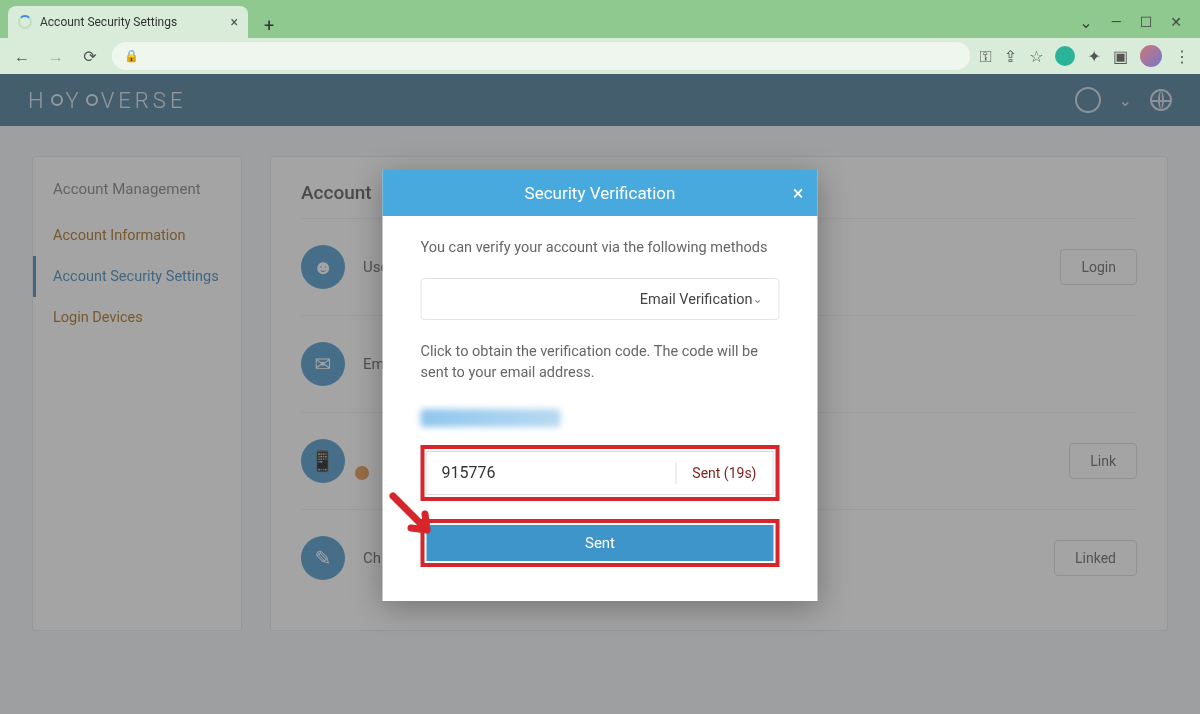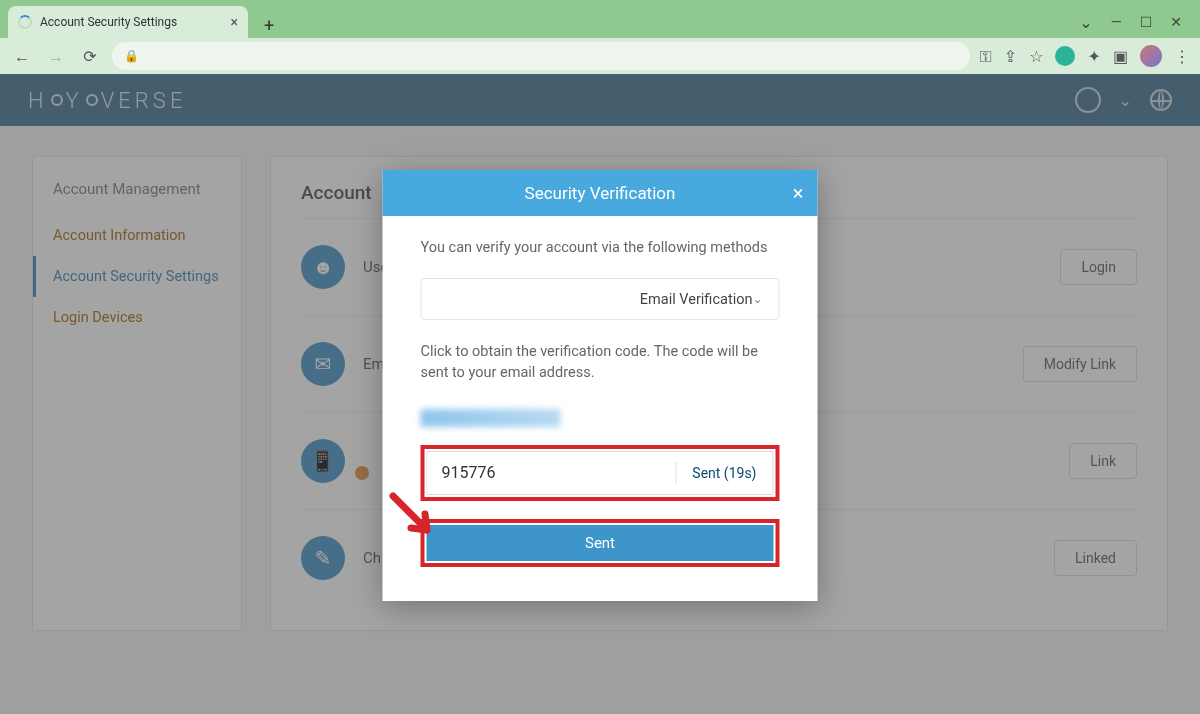--- a/index.html
+++ b/index.html
@@ -61,21 +61,21 @@
 .modal-body { padding:22px 38px 34px; }
 .instr { color:#666; font-size:14.5px; line-height:1.4; margin-bottom:20px; }
 .select { border:1px solid #e3e3e3; border-radius:4px; height:42px; display:flex; align-items:center; padding:0 16px; justify-content:flex-end; color:#444; font-size:14.5px; margin-bottom:22px; cursor:pointer; }
 .select .chev { font-size:12px; color:#888; }
 .blur { display:inline-block; width:140px; height:18px; background:linear-gradient(90deg,#8fc6ec,#b8d9f2); filter:blur(3px); border-radius:3px; margin-top:6px; margin-bottom:14px; }
 
 .highlight-box { border:4px solid #d6262b; padding:2px; margin-bottom:18px; }
 .code-row { display:flex; align-items:center; border:1px solid #ddd; height:44px; }
 .code-input { flex:1; border:none; outline:none; padding:0 14px; font-size:16px; color:#333; height:100%; }
 .sep { width:1px; height:22px; background:#ddd; }
-.sent { padding:0 16px; color:#0c4a6e; font-size:14px; }
+.sent { padding:0 16px; color:#7f1d1d; font-size:14px; }
 .next-wrap { border:4px solid #d6262b; padding:2px; }
 .next-btn { width:100%; background:#3d95c9; color:#fff; border:none; height:36px; font-size:15px; cursor:pointer; }
 
 .arrow { position:absolute; left:387px; top:490px; pointer-events:none; }
 .arrow svg { width:54px; height:54px; }
 </style>
 </head>
 <body>
 
 <div class="titlebar">
@@ -136,21 +136,20 @@
       <div class="section-title">Account</div>
       <hr>
       <div class="row">
         <div class="row-icon">☻</div>
         <div class="row-label">Use</div>
         <button class="row-btn">Login</button>
       </div>
       <div class="row">
         <div class="row-icon">✉</div>
         <div class="row-label">Em</div>
-        <button class="row-btn">Modify Link</button>
       </div>
       <div class="row" style="position:relative">
         <div class="row-icon">📱</div>
         <span class="warn-dot"></span>
         <div class="row-label">Mo</div>
         <button class="row-btn">Link</button>
       </div>
       <div class="row">
         <div class="row-icon">✎</div>
         <div class="row-label">Ch</div>

